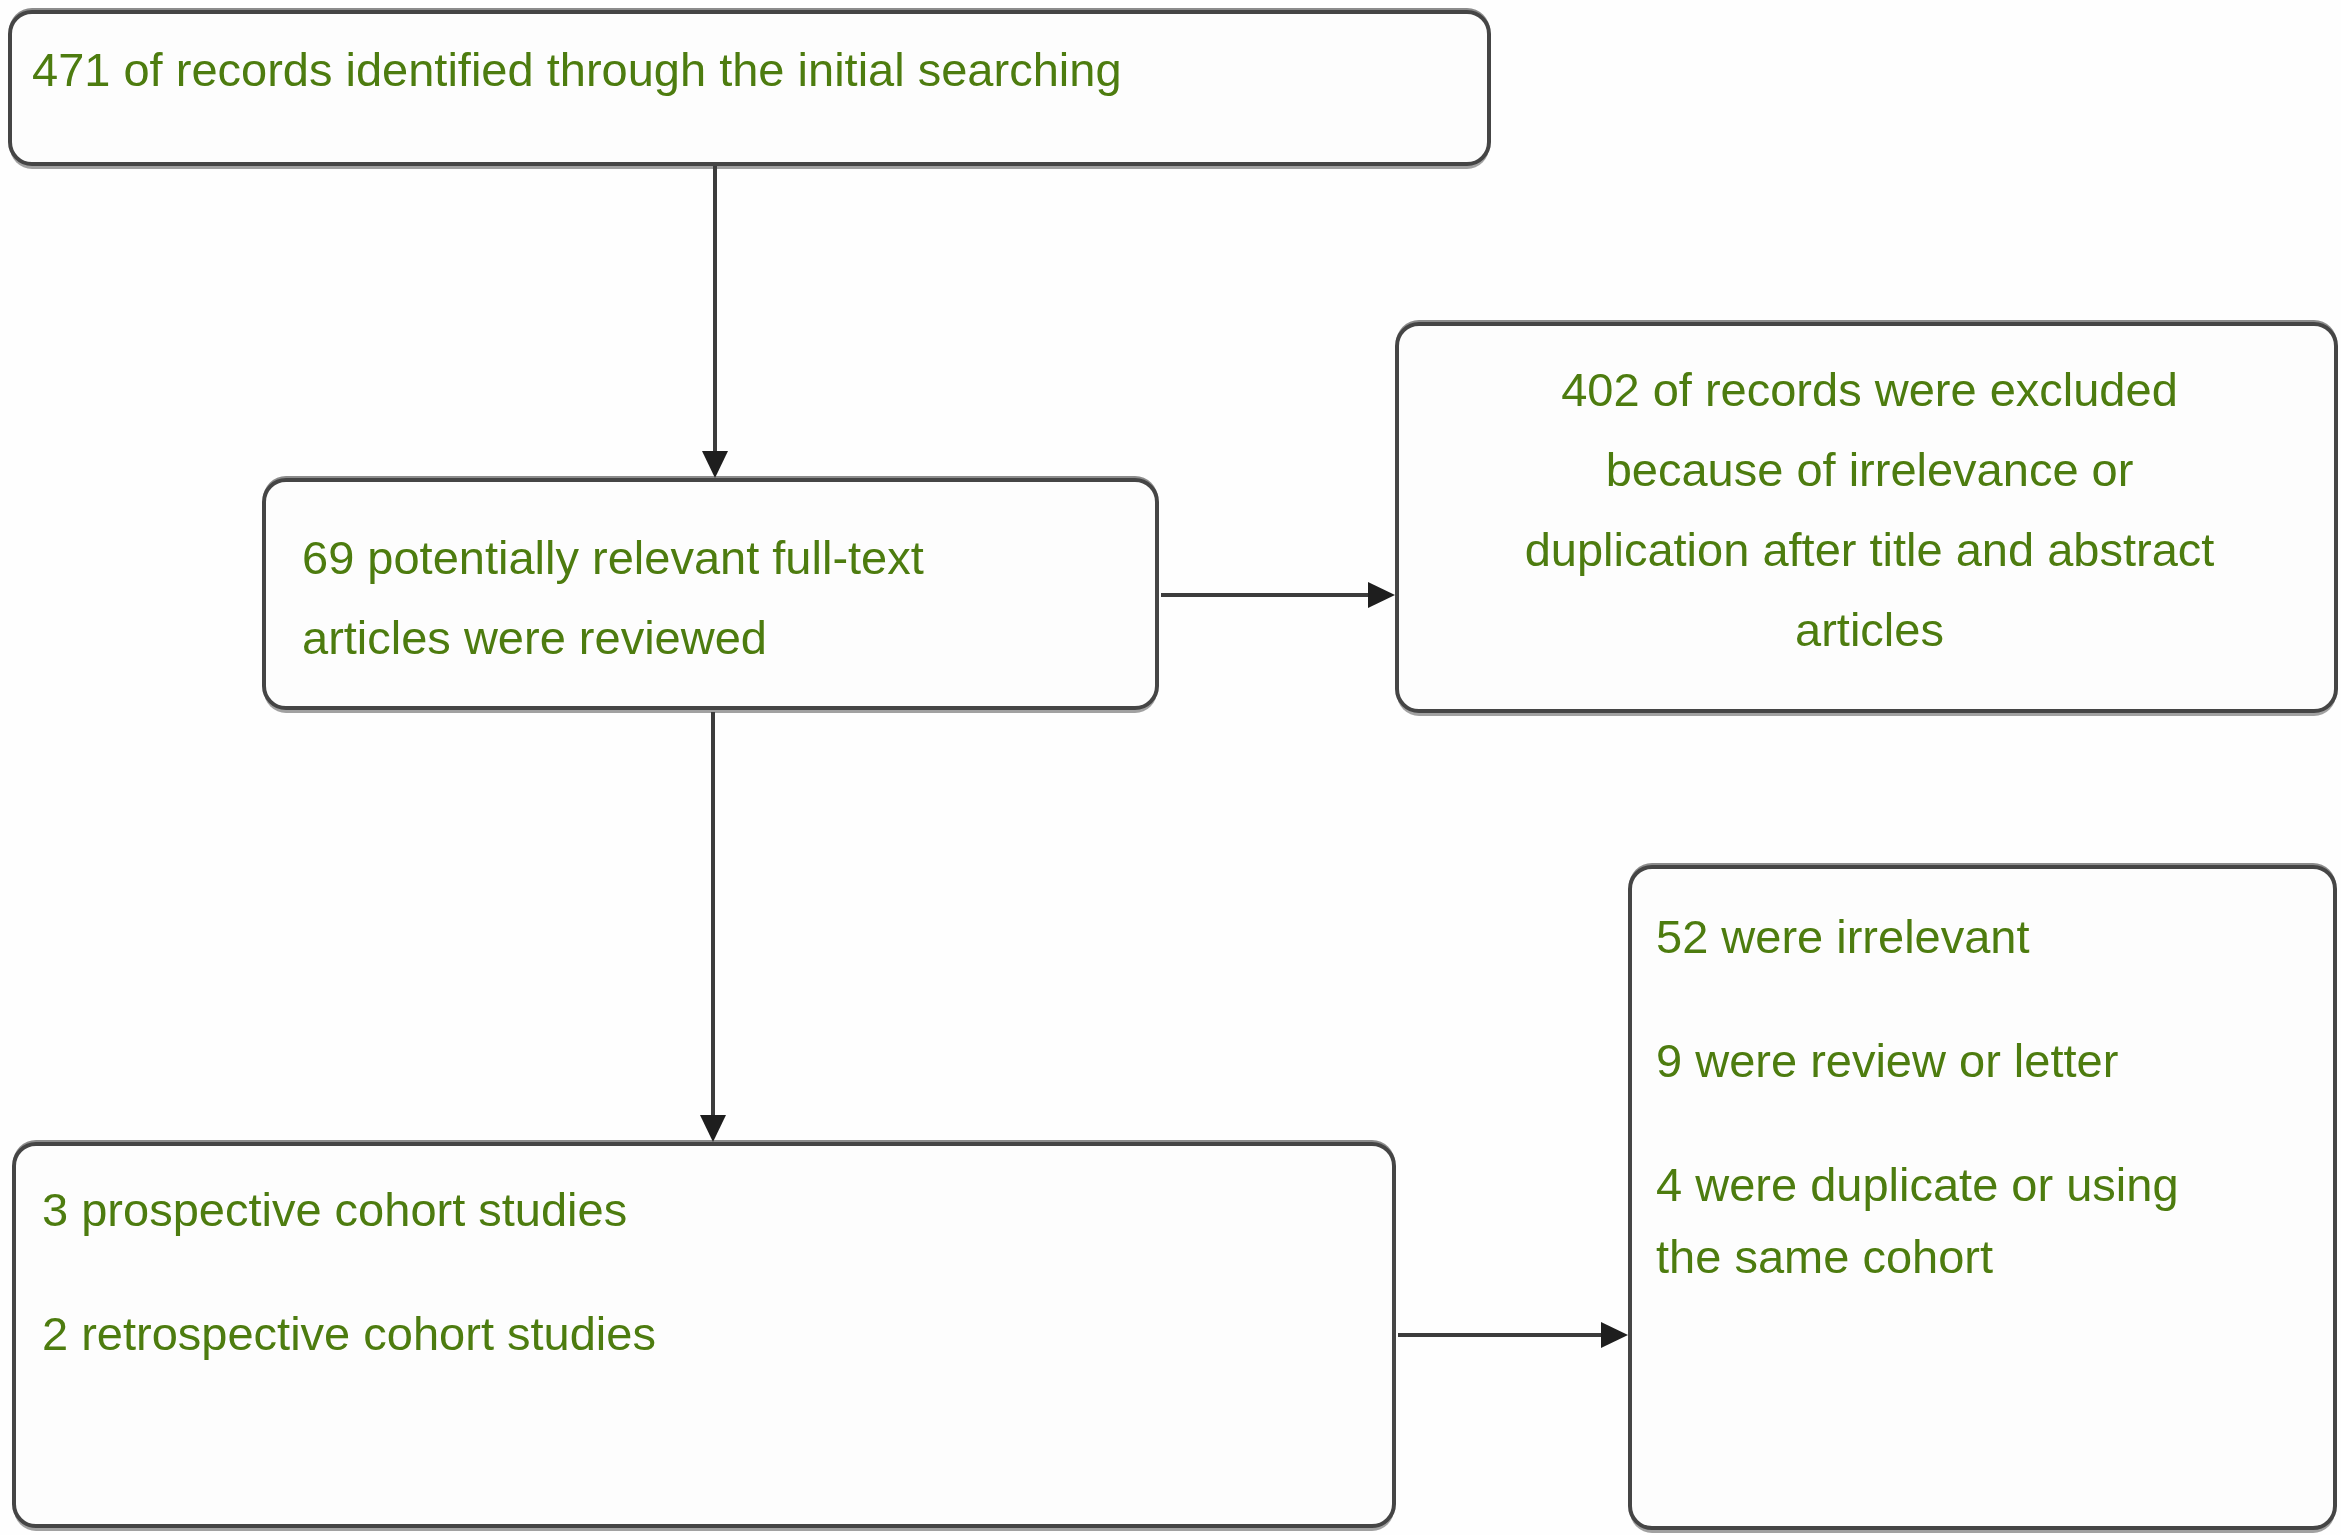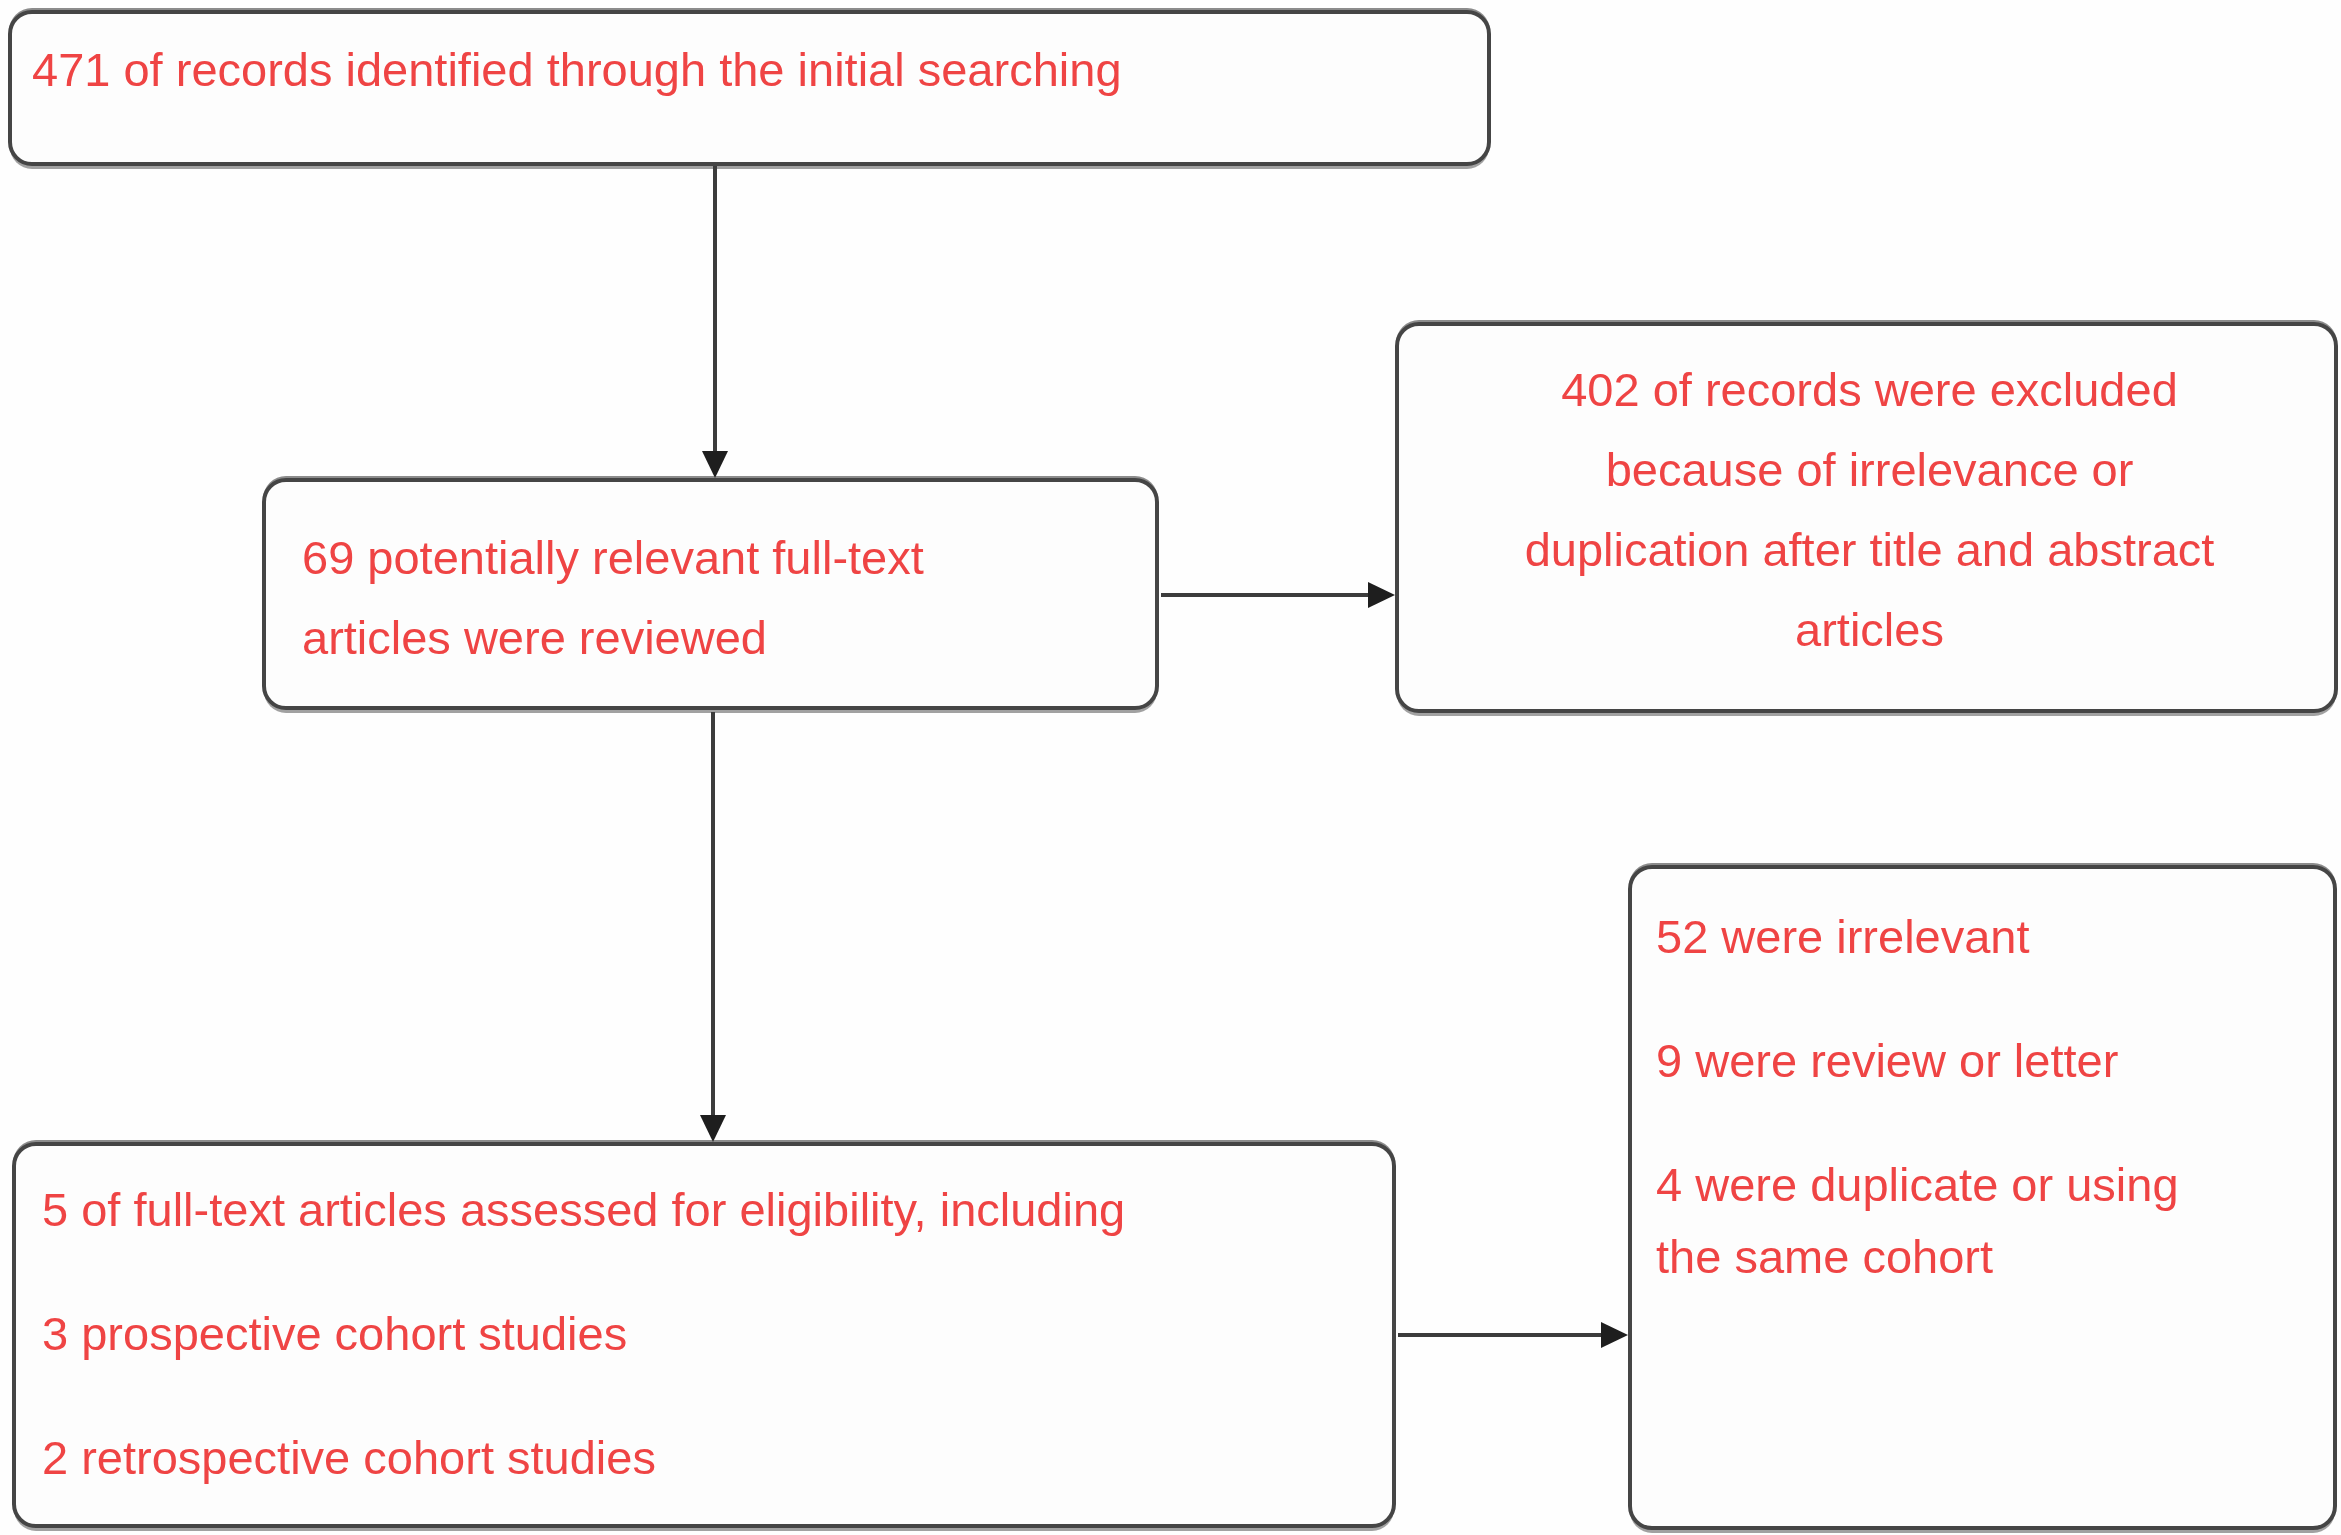--- a/index.html
+++ b/index.html
@@ -6,21 +6,21 @@
     margin: 0;
     padding: 0;
     background: #ffffff;
   }
   .canvas {
     position: relative;
     width: 2341px;
     height: 1535px;
     background: #fefefe;
     font-family: "Liberation Sans", sans-serif;
-    color: #ef4444;
+    color: #4d7c0f;
     overflow: hidden;
   }
   .box {
     position: absolute;
     box-sizing: border-box;
     background: #fdfdfd;
     border: 4px solid #454545;
     border-radius: 24px;
     box-shadow: 0 5px 0 -2px rgba(110,110,110,0.65), 0 -3px 0 -1px rgba(45,45,45,0.55);
   }
@@ -112,21 +112,20 @@
     <div class="line">duplication after title and abstract</div>
     <div class="line">articles</div>
   </div>
 
   <div>
     <div class="shaft-v" id="arrow-v2-shaft"></div>
     <div class="head-down" id="arrow-v2-head"></div>
   </div>
 
   <div class="box" id="box-assessed">
-    <div class="line para">5 of full-text articles assessed for eligibility, including</div>
     <div class="line para">3 prospective cohort studies</div>
     <div class="line para">2 retrospective cohort studies</div>
   </div>
 
   <div>
     <div class="shaft-h" id="arrow-h2-shaft"></div>
     <div class="head-right" id="arrow-h2-head"></div>
   </div>
 
   <div class="box" id="box-excluded-fulltext">

